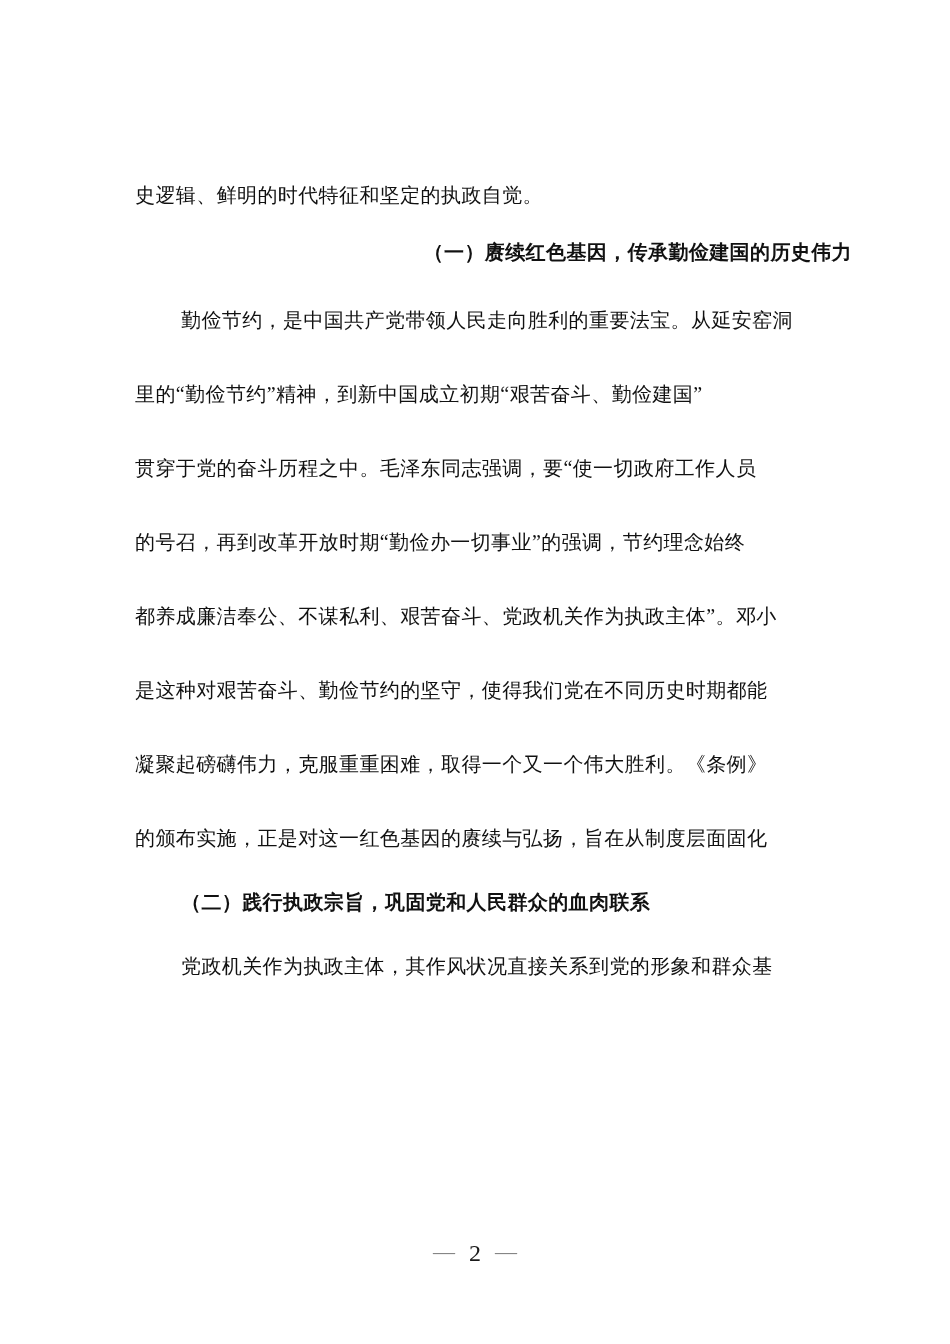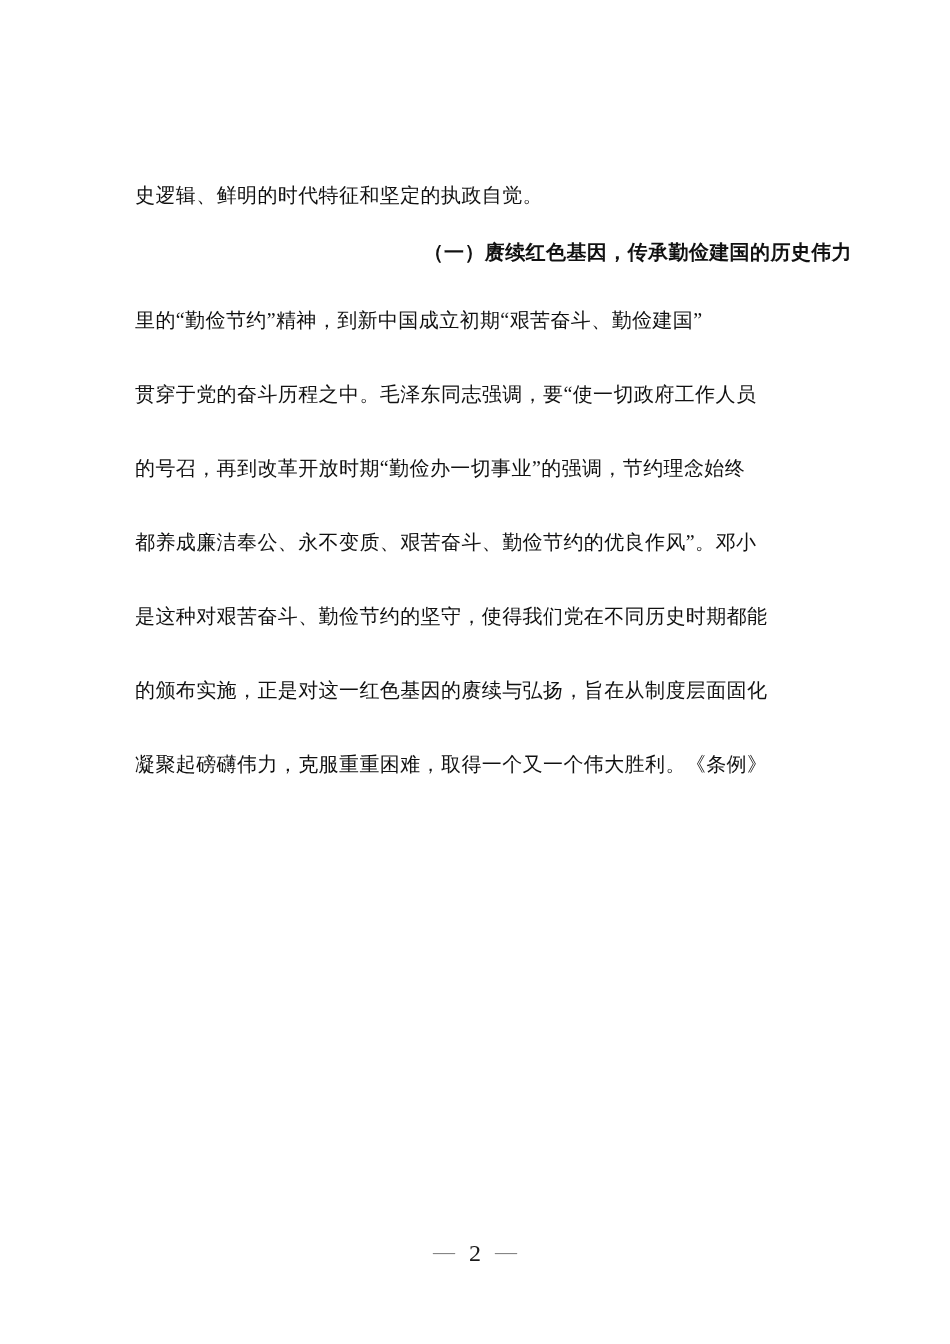--- a/index.html
+++ b/index.html
@@ -71,25 +71,28 @@
     color: #1a1a1a;
   }
 </style>
 </head>
 <body>
 
 <div class="page">
   <div class="content">
     <div class="line">史逻辑、鲜明的时代特征和坚定的执政自觉。</div>
     <div class="line indent heading h1gap">（一）赓续红色基因，传承勤俭建国的历史伟力</div>
+    <div class="line indent">勤俭节约，是中国共产党带领人民走向胜利的重要法宝。从延安窑洞</div>
     <div class="line">里的“勤俭节约”精神，到新中国成立初期“艰苦奋斗、勤俭建国”</div>
     <div class="line">贯穿于党的奋斗历程之中。毛泽东同志强调，要“使一切政府工作人员</div>
     <div class="line">的号召，再到改革开放时期“勤俭办一切事业”的强调，节约理念始终</div>
-    <div class="line">都养成廉洁奉公、永不变质、艰苦奋斗、勤俭节约的优良作风”。邓小</div>
+    <div class="line">都养成廉洁奉公、不谋私利、艰苦奋斗、党政机关作为执政主体”。邓小</div>
     <div class="line">是这种对艰苦奋斗、勤俭节约的坚守，使得我们党在不同历史时期都能</div>
+    <div class="line">凝聚起磅礴伟力，克服重重困难，取得一个又一个伟大胜利。《条例》</div>
     <div class="line">的颁布实施，正是对这一红色基因的赓续与弘扬，旨在从制度层面固化</div>
-    <div class="line">凝聚起磅礴伟力，克服重重困难，取得一个又一个伟大胜利。《条例》</div>
+    <div class="line indent heading h2gap">（二）践行执政宗旨，巩固党和人民群众的血肉联系</div>
+    <div class="line indent">党政机关作为执政主体，其作风状况直接关系到党的形象和群众基</div>
   </div>
 
   <div class="footer">
     <span class="dash">—</span><span class="num">2</span><span class="dash">—</span>
   </div>
 </div>
 
 </body></html>

